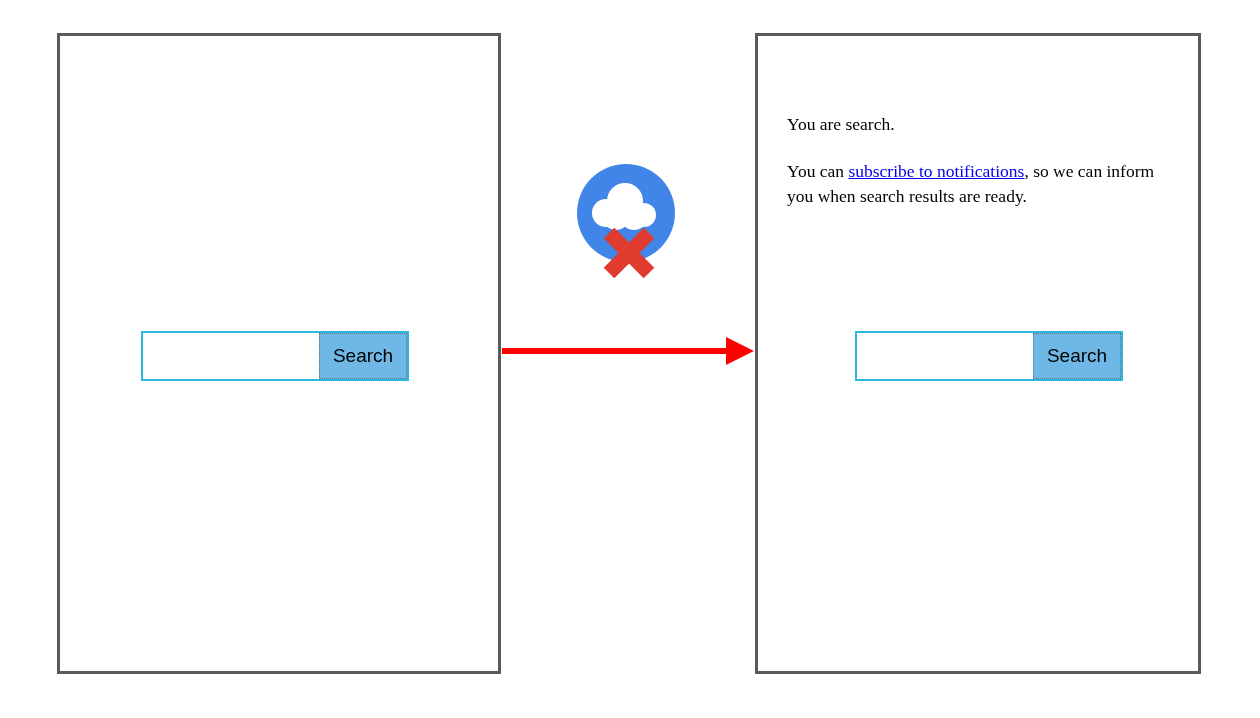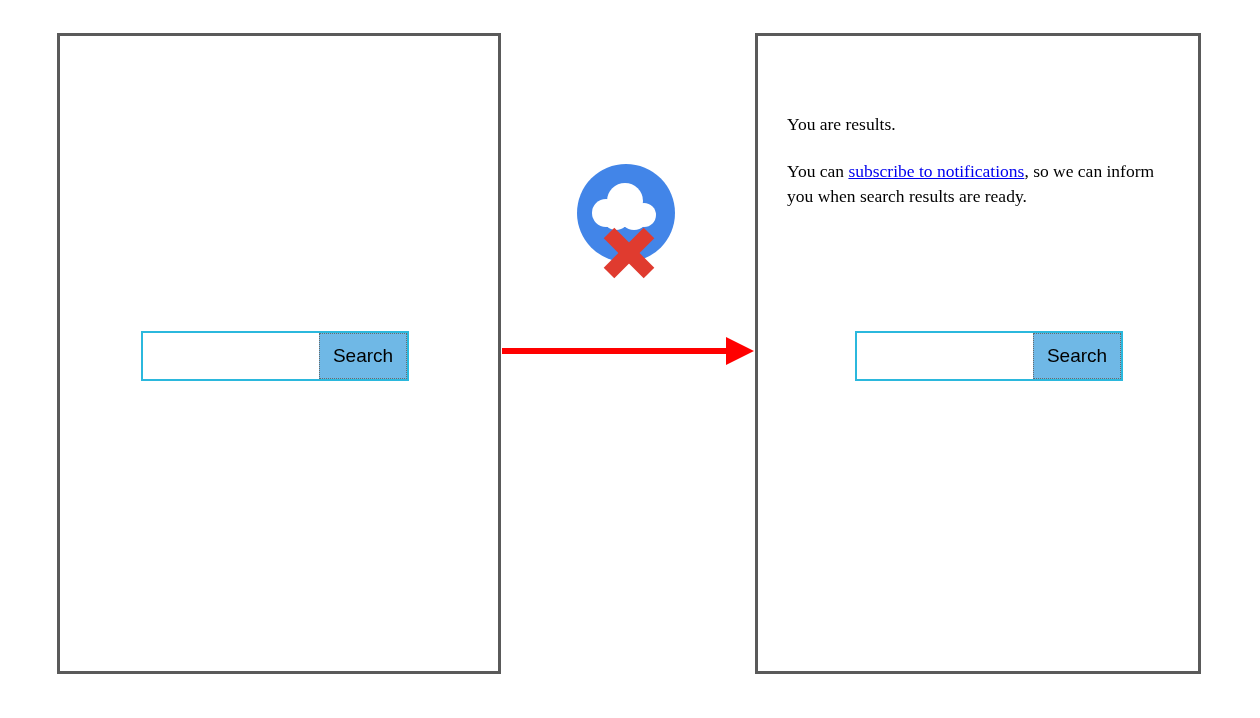--- a/index.html
+++ b/index.html
@@ -158,21 +158,21 @@
     <g stroke="#e03b2f" stroke-width="15" stroke-linecap="butt">
       <line x1="33" y1="70" x2="73" y2="110"></line>
       <line x1="73" y1="70" x2="33" y2="110"></line>
     </g>
   </svg>
 </div>
 
 <div class="panel" id="panel-after">
 
   <div class="message-block">
-    <p class="line-offline">You are results.</p>
+    <p class="line-offline">You are search.</p>
     <p class="line-subscribe">
       <span>You can </span><a class="link" href="#">subscribe to notifications</a><span>, so we can inform you when search results are ready.</span>
     </p>
   </div>
 
   <div class="search-widget" id="search-after">
     <input class="search-input" type="text" value="" style="">
     <button class="search-button">Search</button>
   </div>
 

